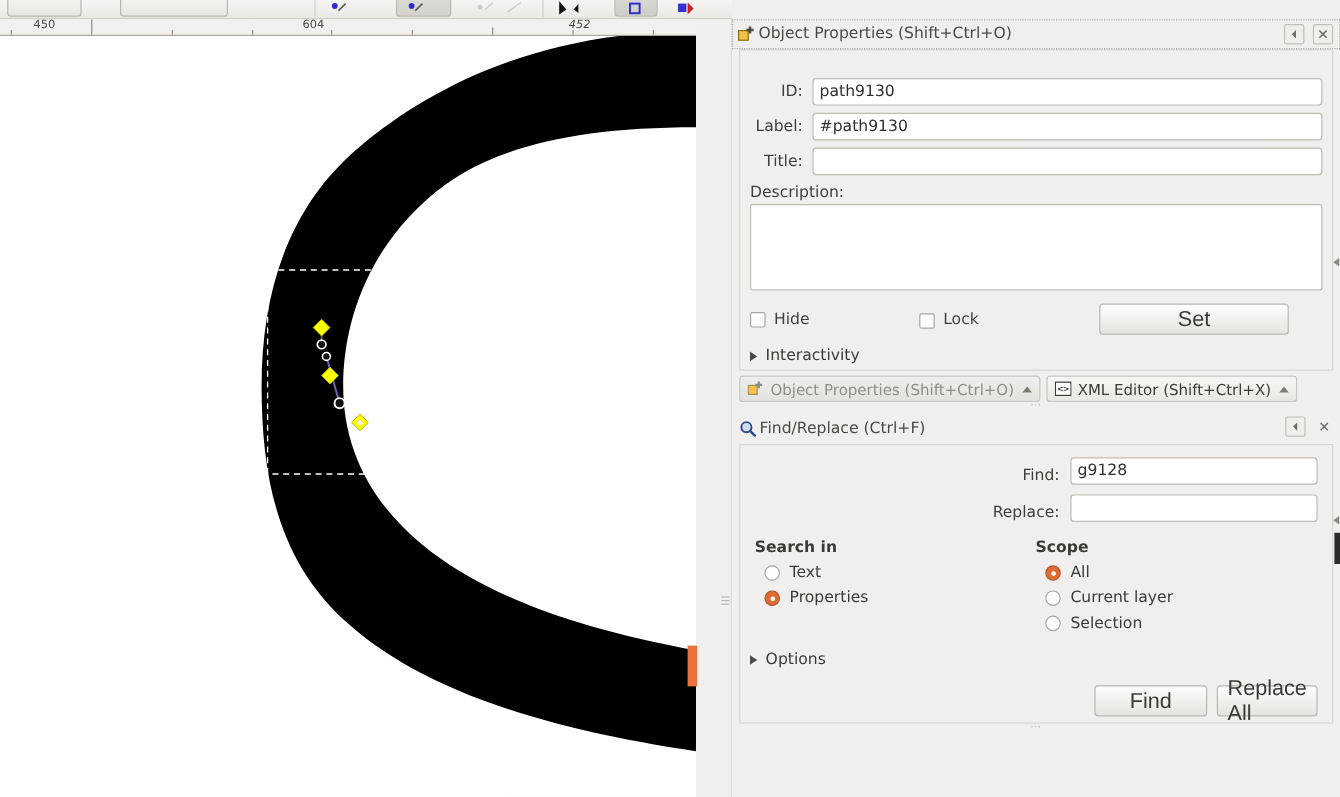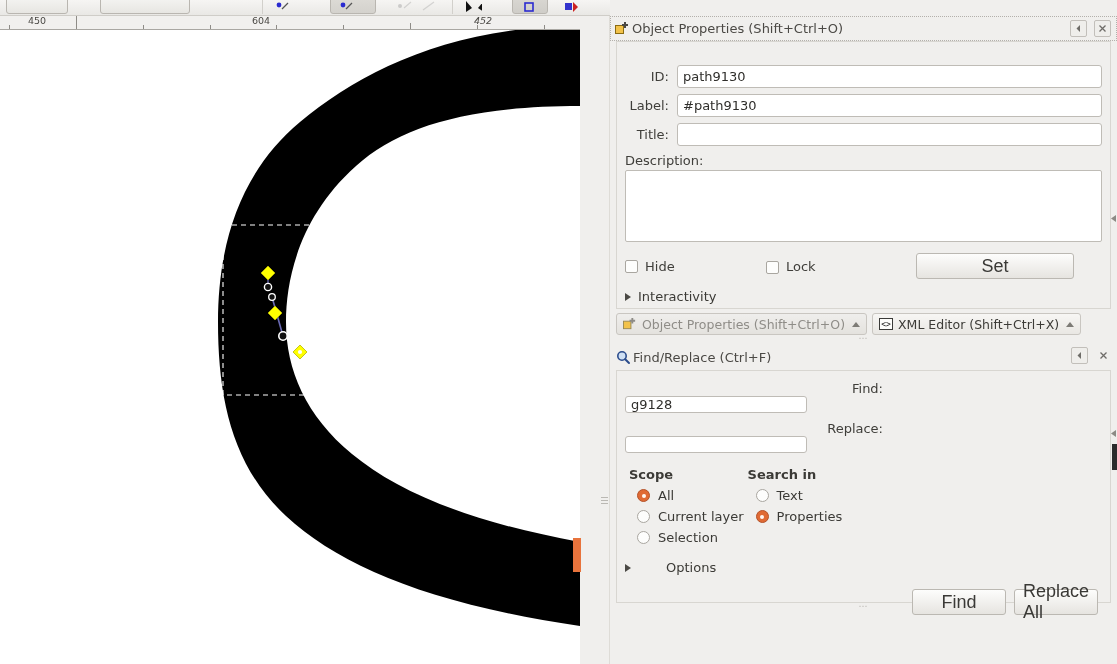--- a/index.html
+++ b/index.html
@@ -156,21 +156,21 @@
   }
   .dtab.active { color: #8f8d88; background: linear-gradient(to bottom,#efeeec,#e4e2de); }
   .dtab .up-arrow {
     width: 0; height: 0; border-bottom: 5px solid #7d7b76;
     border-left: 4px solid transparent; border-right: 4px solid transparent;
     margin-left: 2px;
   }
   .dock-handle { text-align: center; height: 9px; line-height: 6px; color: #bab8b3; font-size: 9px; letter-spacing: 1px; }
 
   
-  .fr-row { display: flex; align-items: flex-start; padding: 4px 12px 4px 8px; flex-direction: column; }
+  .fr-row { display: flex; align-items: flex-end; padding: 4px 12px 4px 8px; }
   .fr-row .flabel2 {
     flex: 0 0 auto; width: 258px; text-align: right; margin-right: 9px;
     font-size: 13px; color: #3f3e3a;
   }
   .fr-row .tinput { flex: 1; }
 
   .groups { display: flex; padding: 10px 8px 0 8px; }
   .grp { }
   .grp.left { width: 234px; }
   .grp h4 { margin: 0 0 3px 4px; font-size: 13px; font-weight: bold; color: #3b3a36; }
@@ -428,50 +428,50 @@
         <span class="flabel2">Find:</span>
         <input class="tinput" type="text" value="g9128" style="">
       </div>
 
       <div class="fr-row">
         <span class="flabel2">Replace:</span>
         <input class="tinput" type="text" value="" style="">
       </div>
 
       <div class="groups">
+        <div class="grp left">
+          <h4>Search in</h4>
+          <div class="radio-line">
+            <span class="radio"></span>
+            <span class="rtext">Text</span>
+          </div>
+          <div class="radio-line">
+            <span class="radio on"></span>
+            <span class="rtext">Properties</span>
+          </div>
+        </div>
+
         <div class="grp">
           <h4>Scope</h4>
           <div class="radio-line">
             <span class="radio on"></span>
             <span class="rtext">All</span>
           </div>
           <div class="radio-line">
             <span class="radio"></span>
             <span class="rtext">Current layer</span>
           </div>
           <div class="radio-line">
             <span class="radio"></span>
             <span class="rtext">Selection</span>
           </div>
         </div>
-
-        <div class="grp left">
-          <h4>Search in</h4>
-          <div class="radio-line">
-            <span class="radio"></span>
-            <span class="rtext">Text</span>
-          </div>
-          <div class="radio-line">
-            <span class="radio on"></span>
-            <span class="rtext">Properties</span>
-          </div>
-        </div>
-      </div>
-
-      <div class="expander" style="padding-top:12px;gap:28px;">
+      </div>
+
+      <div class="expander" style="padding-top:12px;">
         <span class="arrow"></span>
         <span class="etext">Options</span>
       </div>
 
       <div class="fr-actions">
         <span class="btn" style="width:94px;">Find</span>
         <span class="btn" style="width:84px;">Replace All</span>
       </div>
     </div>
 

